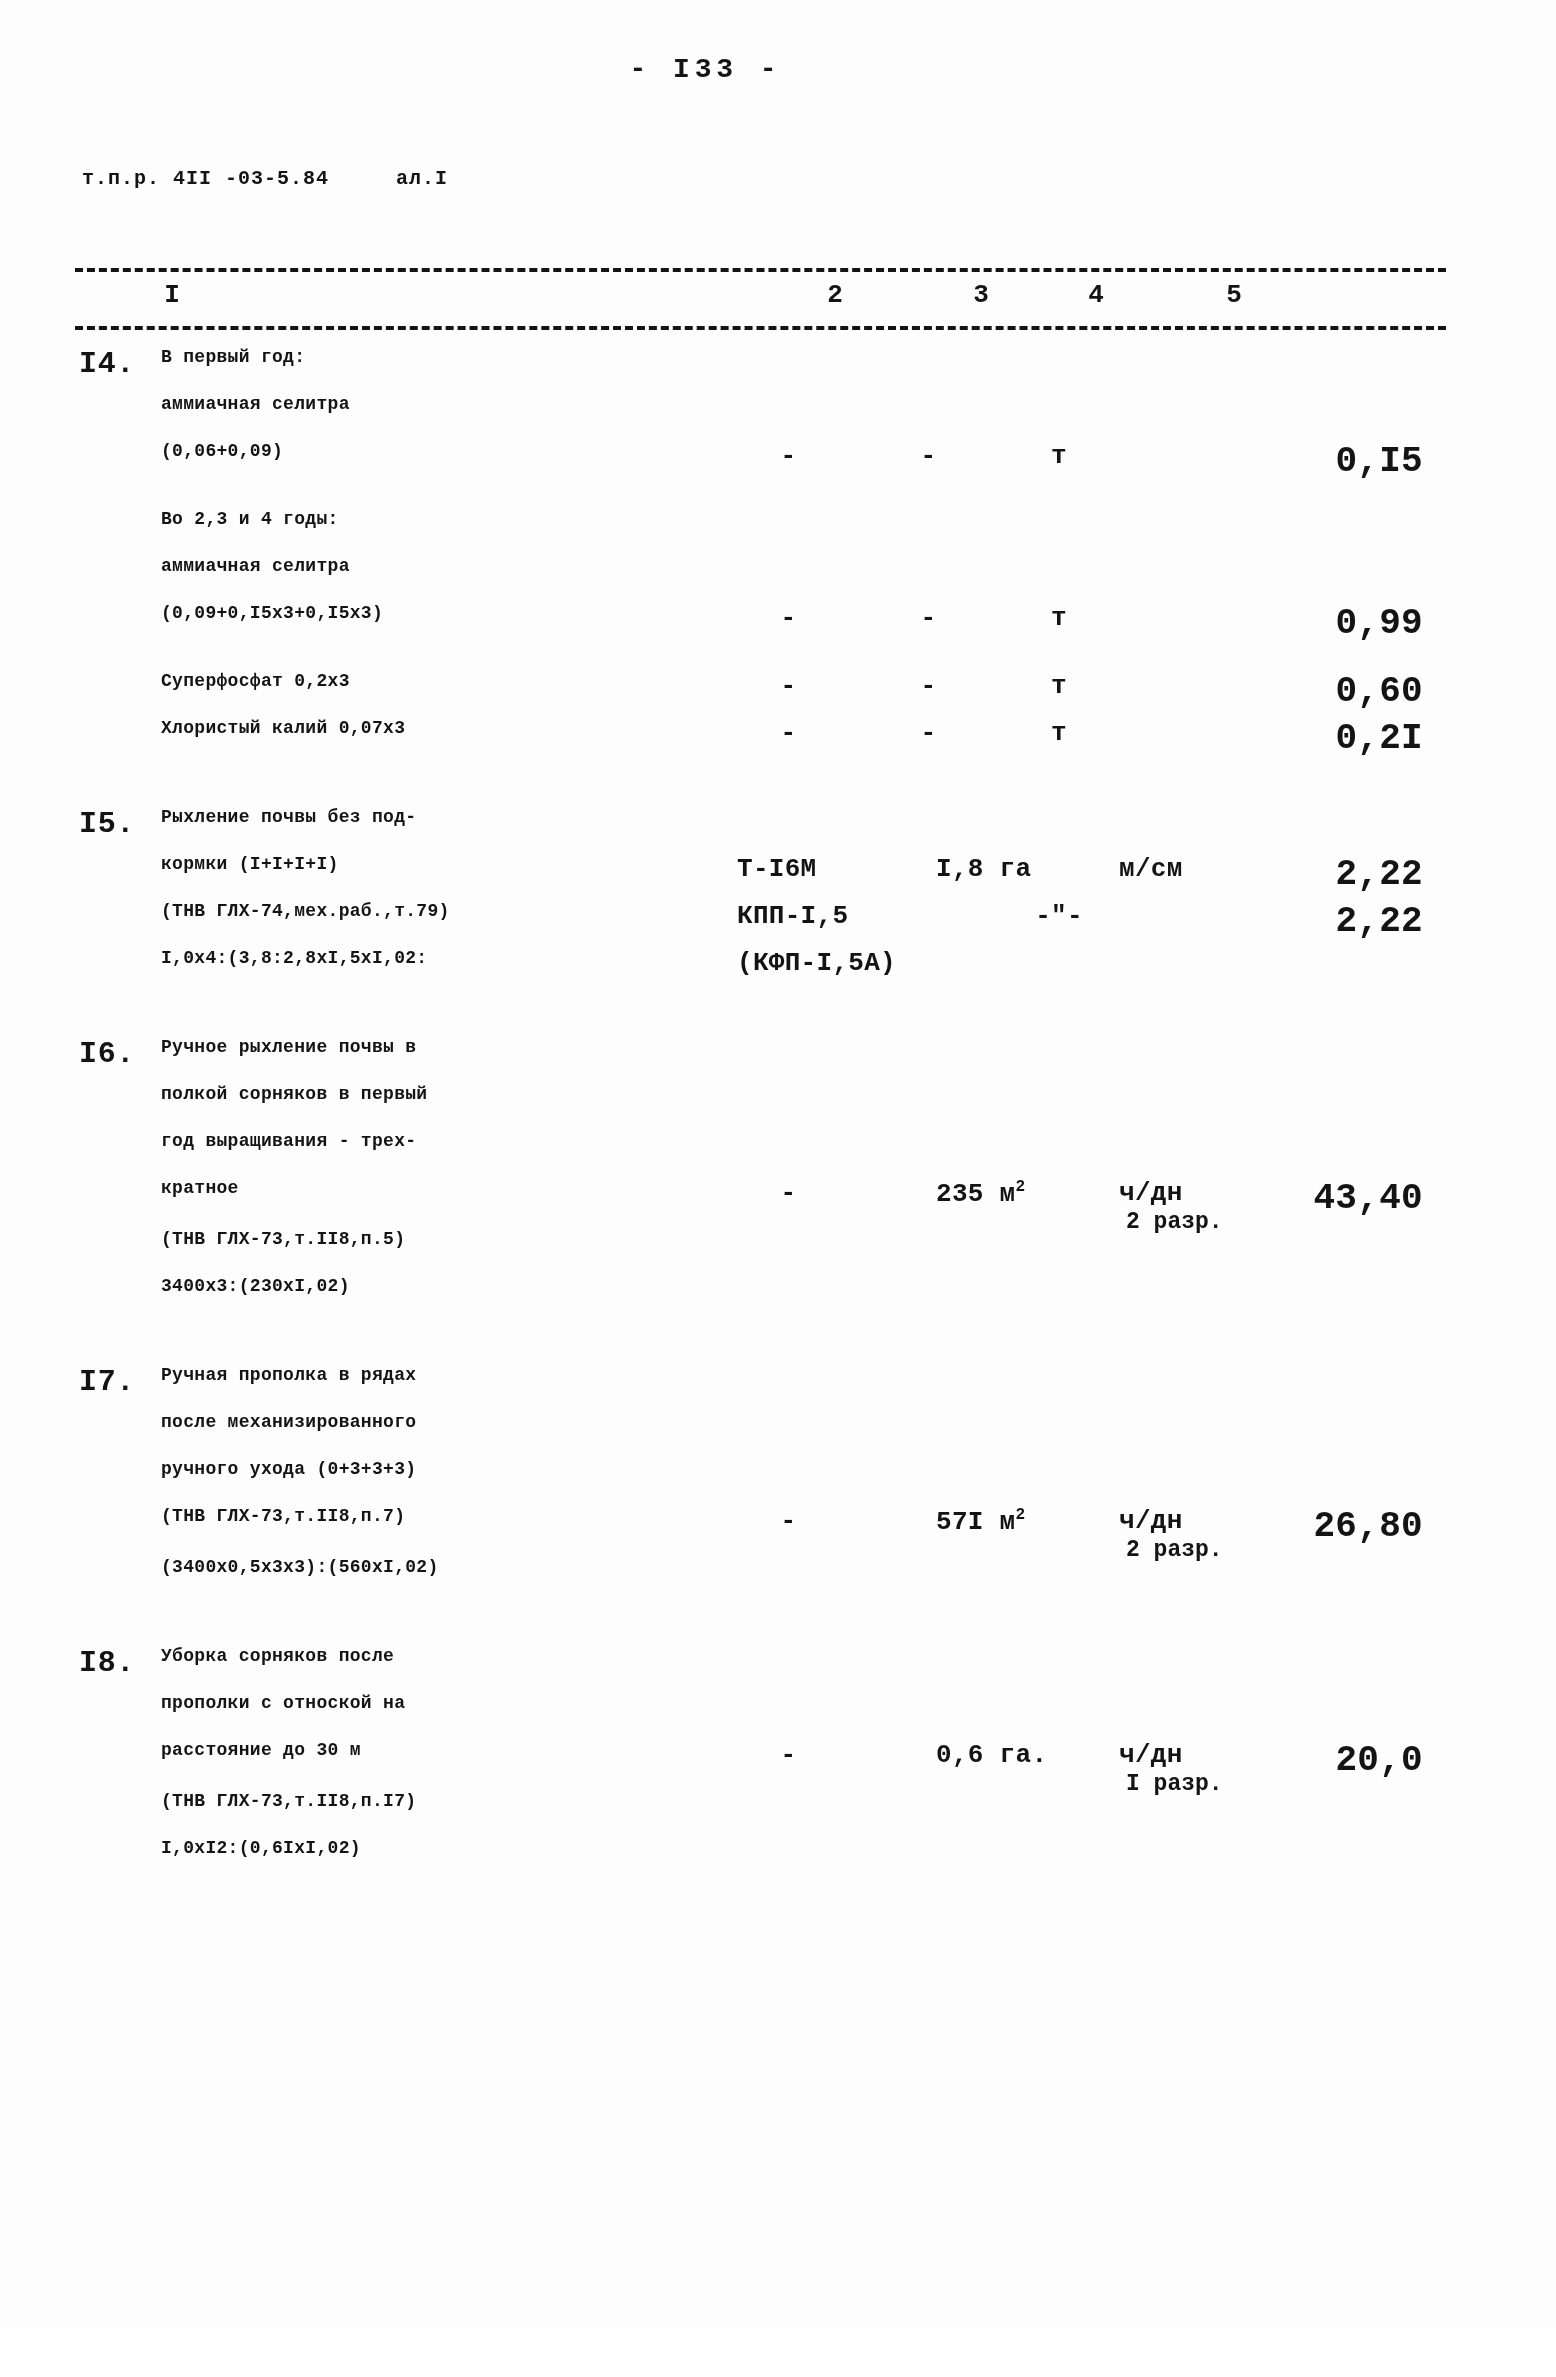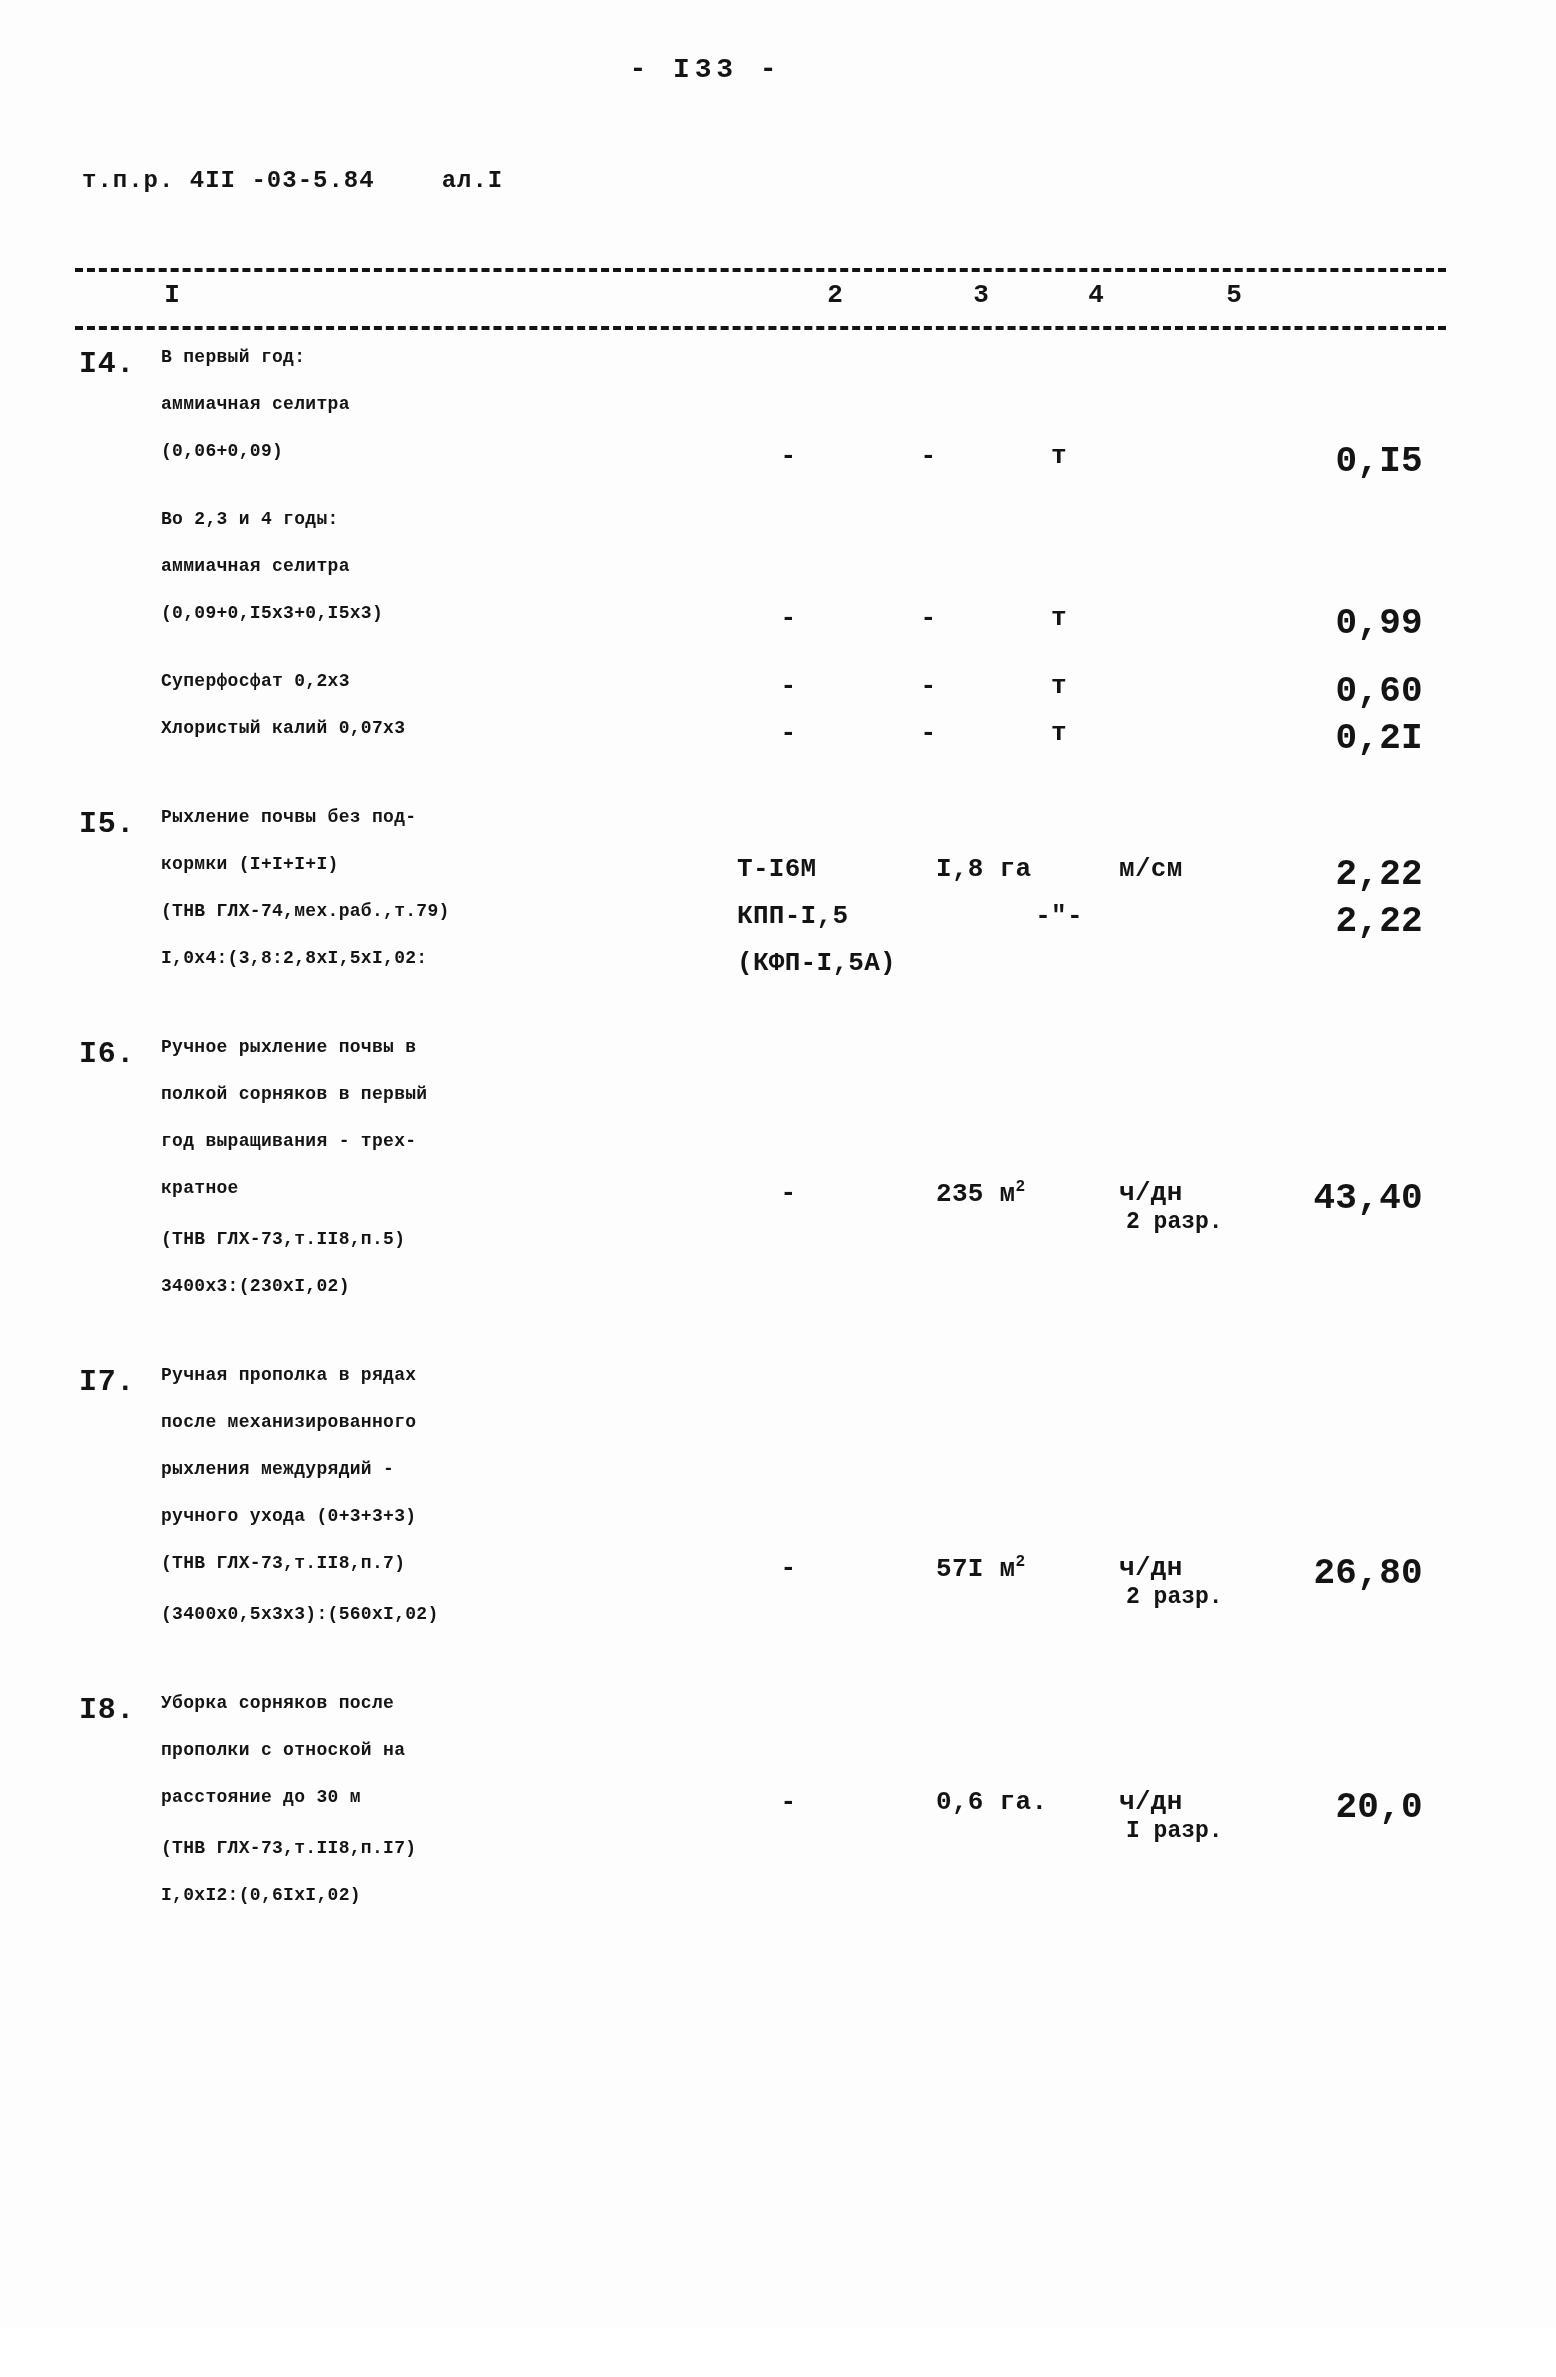--- a/index.html
+++ b/index.html
@@ -34,21 +34,21 @@
     font-size: 28px;
     letter-spacing: 4.9px;
     font-weight: 700;
     transform: translateX(-73px);
   }
 
   .doc-header {
     position: absolute;
     top: 167px;
     left: 82px;
-    font-size: 24px;
+    font-size: 20px;
     font-weight: 700;
     letter-spacing: 1px;
     white-space: pre;
   }
   .doc-header .code { margin-left: 0; }
   .doc-header .annex { margin-left: 67px; }
 
   
   .dashed-rule {
     position: absolute;
@@ -301,23 +301,20 @@
       <div style="height: 42px;"></div>
       <div class="item">
         <div class="row">
           <div class="c-num">I7.</div>
           <div class="c-desc">Ручная прополка в рядах</div>
         </div>
         <div class="row">
           <div class="c-desc">после механизированного</div>
         </div>
         <div class="row">
-          <div class="c-desc">рыхления междурядий -</div>
-        </div>
-        <div class="row">
           <div class="c-desc">ручного ухода (0+3+3+3)</div>
         </div>
         <div class="row tall">
           <div class="c-desc">(ТНВ ГЛХ-73,т.II8,п.7)</div>
           <div class="c2">-</div>
           <div class="c3 left">57I м<sup>2</sup></div>
           <div class="c4 left">ч/дн</div>
           <div class="sub2" style="left: 1126px; top: 31px;">2 разр.</div>
           <div class="c5">26,80</div>
         </div>

